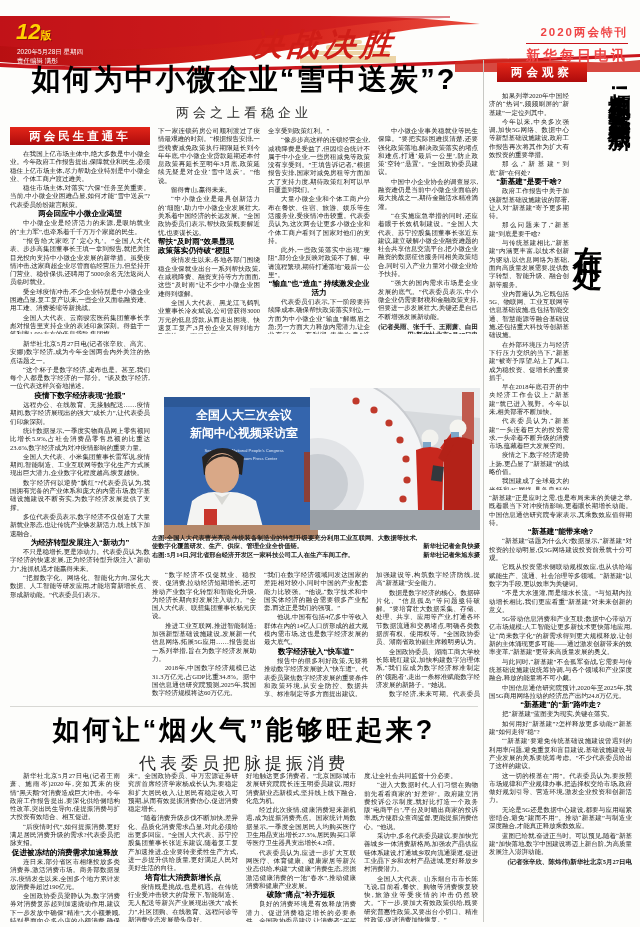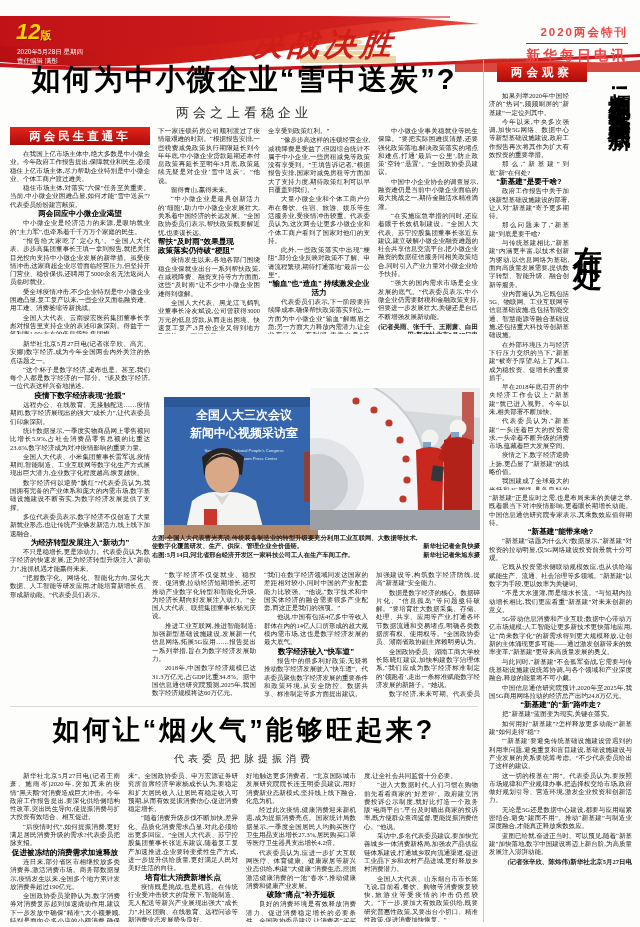--- a/index.html
+++ b/index.html
@@ -220,21 +220,21 @@
   </div>
   <div class="col" style="left:376px;top:571px;width:104px;height:127px;">
     <p class="noind">加强建设等,构筑数字经济防线,提高“新基建”安全能力。</p>
     <p>数据是数字经济的核心。数据碎片化、“信息孤岛”等问题亟待破解。“要培育壮大数据采集、存储、处理、共享、应用等产业,打通各环节数据流通和交易堵点,明确各类数据所有权、使用权等。”全国政协委员、湖南省政协副主席赖明勇认为。</p>
     <p>全国政协委员、湖南工商大学校长陈晓红建议,加快构建数字治理体系,“我们应成为数字经济标准制定的‘领跑者’,走出一条标准赋能数字经济发展的新路子。”她说。</p>
     <p>数字经济,未来可期。代表委员普遍认为,“互联网+消费端”只是打开了互联网和实体经济融合的一个序章,真正的“重头戏”是互联网和产业融合的“主战场”。</p>
   </div>
 
   <div class="hrule" style="left:10px;top:706px;width:468px;"></div>
   <div class="abs h-main" style="left:10px;top:712px;width:468px;font-size:27px;letter-spacing:3px;">如何让“烟火气”能够旺起来?</div>
-  <div class="abs dek" style="left:10px;top:752px;width:468px;font-size:10px;">代表委员把脉提振消费</div>
+  <div class="abs dek" style="left:10px;top:752px;width:468px;font-size:17px;">代表委员把脉提振消费</div>
 
   <div class="col" style="left:10px;top:772px;width:110px;height:150px;">
     <p>新华社北京5月27日电(记者王雨萧、施雨岑)2020年,突如其来的疫情“黑天鹅”对消费造成巨大冲击。今年政府工作报告提出,要深化供给侧结构性改革,突出民生导向,使提振消费与扩大投资有效结合、相互促进。</p>
     <p>“后疫情时代”,如何提振消费,更好满足居民消费升级的需求?代表委员把脉支招。</p>
     <p class="xh">促进被冻结的消费需求加速释放</p>
     <p>连日来,部分省区市相继投放多类消费券,激活消费市场。商务部数据显示,疫情发生以来,全国多个地方累计发放消费券超过190亿元。</p>
     <p>全国政协委员梁静认为,数字消费券对消费复苏起到加速撬动作用,建议下一步发放中确保“精准”,大小额兼顾,特别是面向众多小店的小额消费,确保小微企业和商户享受到政策红利。</p>
 
   </div>
   <div class="col" style="left:128px;top:772px;width:110px;height:150px;">

